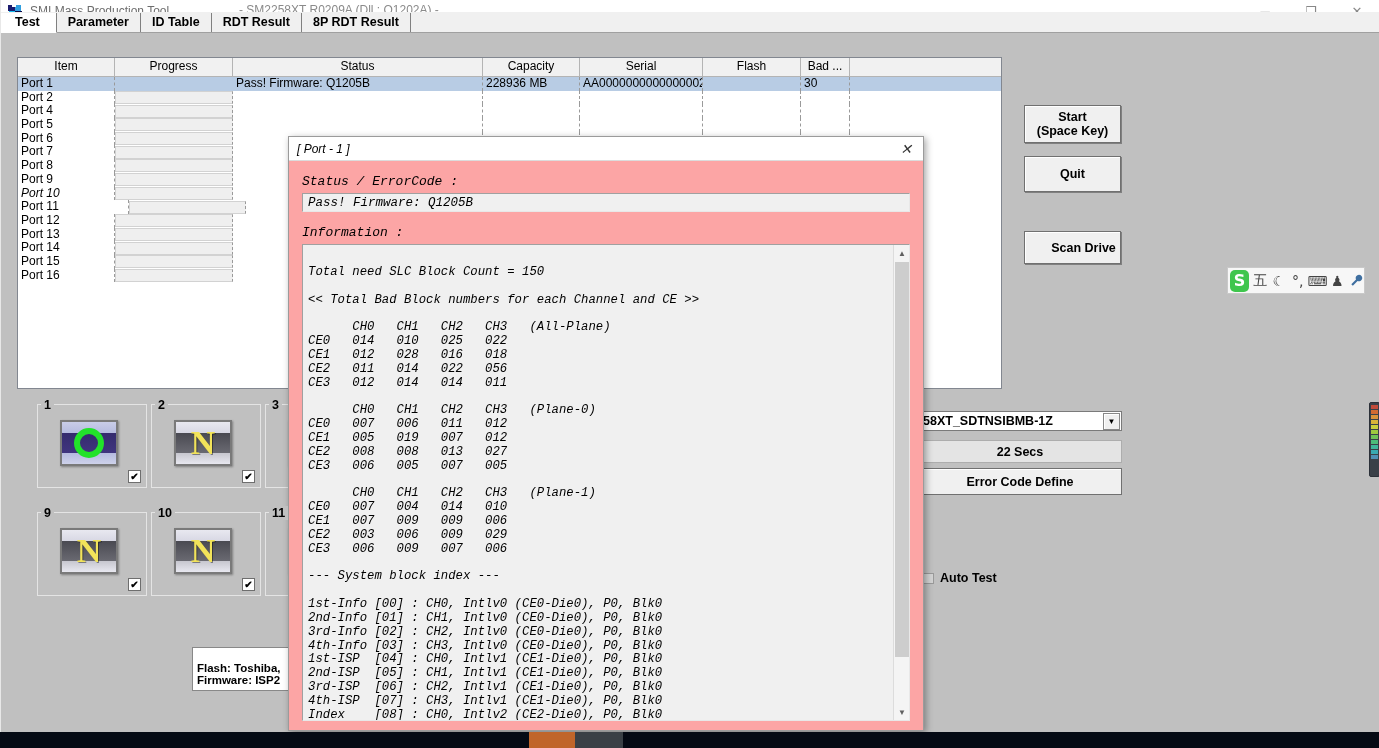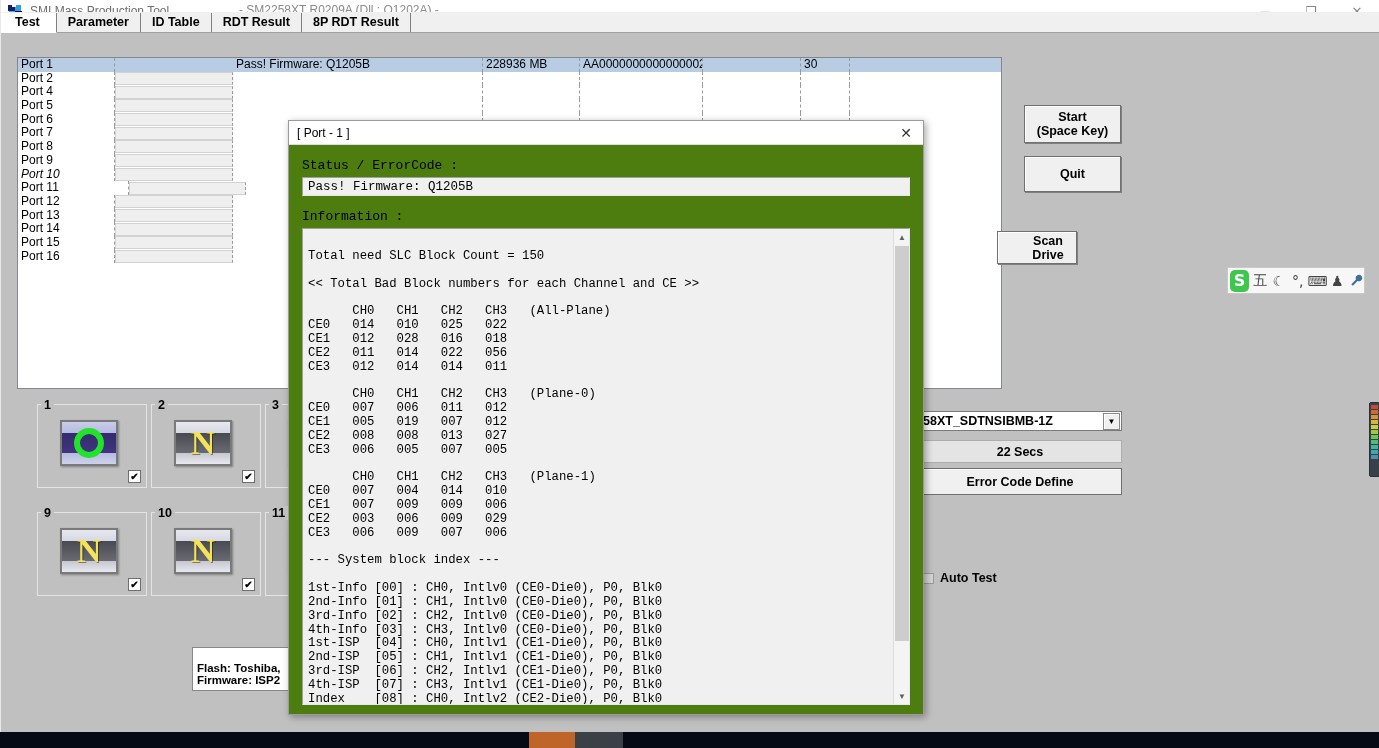--- a/index.html
+++ b/index.html
@@ -87,21 +87,21 @@
   .btn{
     background:#f0f0f0;border:1px solid #707070;
     box-shadow:inset 1px 1px 0 #fff, 1px 1px 0 #808080;
     font-size:12.5px;font-weight:bold;color:#000;
     text-align:center;box-sizing:border-box;
     display:flex;align-items:center;justify-content:center;
     line-height:14px;
   }
   #start-btn{position:absolute;left:1023px;top:105px;width:97px;height:38px;}
   #quit-btn{position:absolute;left:1023px;top:156px;width:97px;height:36px;}
-  #scan-btn{position:absolute;left:996px;top:231px;width:80px;height:33px;padding-left:22px;}
+  #scan-btn{position:absolute;left:1023px;top:231px;width:97px;height:33px;padding-left:22px;}
   
   .combo{
     position:absolute;left:917px;top:411px;width:204px;height:20px;
     background:#fff;border:1px solid #7a7a7a;box-sizing:border-box;
     display:flex;align-items:center;
     font-size:12.5px;font-weight:bold;
   }
   .combo .val{padding-left:4px;white-space:nowrap;overflow:hidden;flex:1;}
   .combo .arrow{
     width:17px;height:17px;margin-right:1px;background:#f0f0f0;
@@ -171,25 +171,26 @@
     position:absolute;left:191px;top:647px;width:185px;height:44px;
     background:#fff;border:1px solid #888;box-sizing:border-box;
     padding:2px 4px;overflow:hidden;
     font-size:11.5px;font-weight:bold;color:#000;
     font-family:"Liberation Sans", sans-serif;
   }
   .flashinfo .eq{text-align:right;letter-spacing:-1px;}
   .flashinfo .ln{white-space:nowrap;}
   
   .dlg{
-    position:absolute;left:287px;top:120px;width:636px;height:595px;
-    background:#4d7c0f;
+    position:absolute;left:287px;top:136px;width:636px;height:595px;
+    background:#fca5a5;
     border:1px solid #9b9b9b;
     box-shadow:2px 2px 7px rgba(0,0,0,.35);
     box-sizing:border-box;
+    font-style:italic;
   }
   .dlg-title{
     height:23px;background:#fff;display:flex;align-items:center;
     border-bottom:1px solid #dcdcdc;
   }
   .dlg-title .t{font-size:12px;color:#000;margin-left:8px;}
   .dlg-close{
     margin-left:auto;width:34px;height:23px;display:flex;
     align-items:center;justify-content:center;color:#333;font-size:14px;
   }
@@ -307,20 +308,30 @@
 
   <div class="tabstrip" id="tabstrip">
       <div class="tab active">Test</div>
       <div class="tab">Parameter</div>
       <div class="tab">ID Table</div>
       <div class="tab">RDT Result</div>
       <div class="tab">8P RDT Result</div>
     </div>
 
   <div class="grid-wrap">
+    <div class="grid-head" id="grid-head">
+        <div class="gh" style="width: 97px;">Item</div>
+        <div class="gh" style="width: 118px;">Progress</div>
+        <div class="gh" style="width: 250px;">Status</div>
+        <div class="gh" style="width: 97px;">Capacity</div>
+        <div class="gh" style="width: 123px;">Serial</div>
+        <div class="gh" style="width: 98px;">Flash</div>
+        <div class="gh" style="width: 49px;">Bad ...</div>
+        <div class="gh" style="width: 150px; border-right: none;"></div>
+      </div>
     <div class="grid-body" id="grid-body">
         <div class="grow sel">
           <div class="gc" style="width: 97px;">Port 1</div>
           <div class="gc progress" style="width: 118px;"></div>
           <div class="gc" style="width: 250px;">Pass! Firmware: Q1205B</div>
           <div class="gc" style="width: 97px;">228936 MB</div>
           <div class="gc" style="width: 123px;">AA000000000000000244</div>
           <div class="gc" style="width: 98px;"></div>
           <div class="gc" style="width: 49px;">30</div>
           <div class="gc last" style="width: 150px;"></div>

